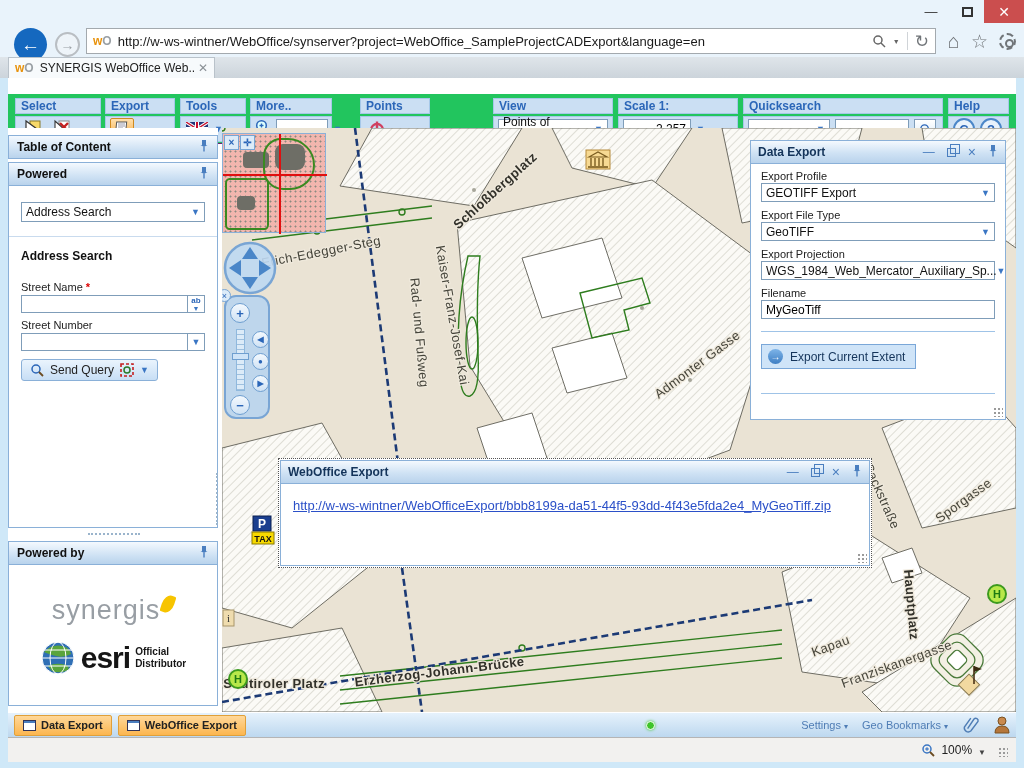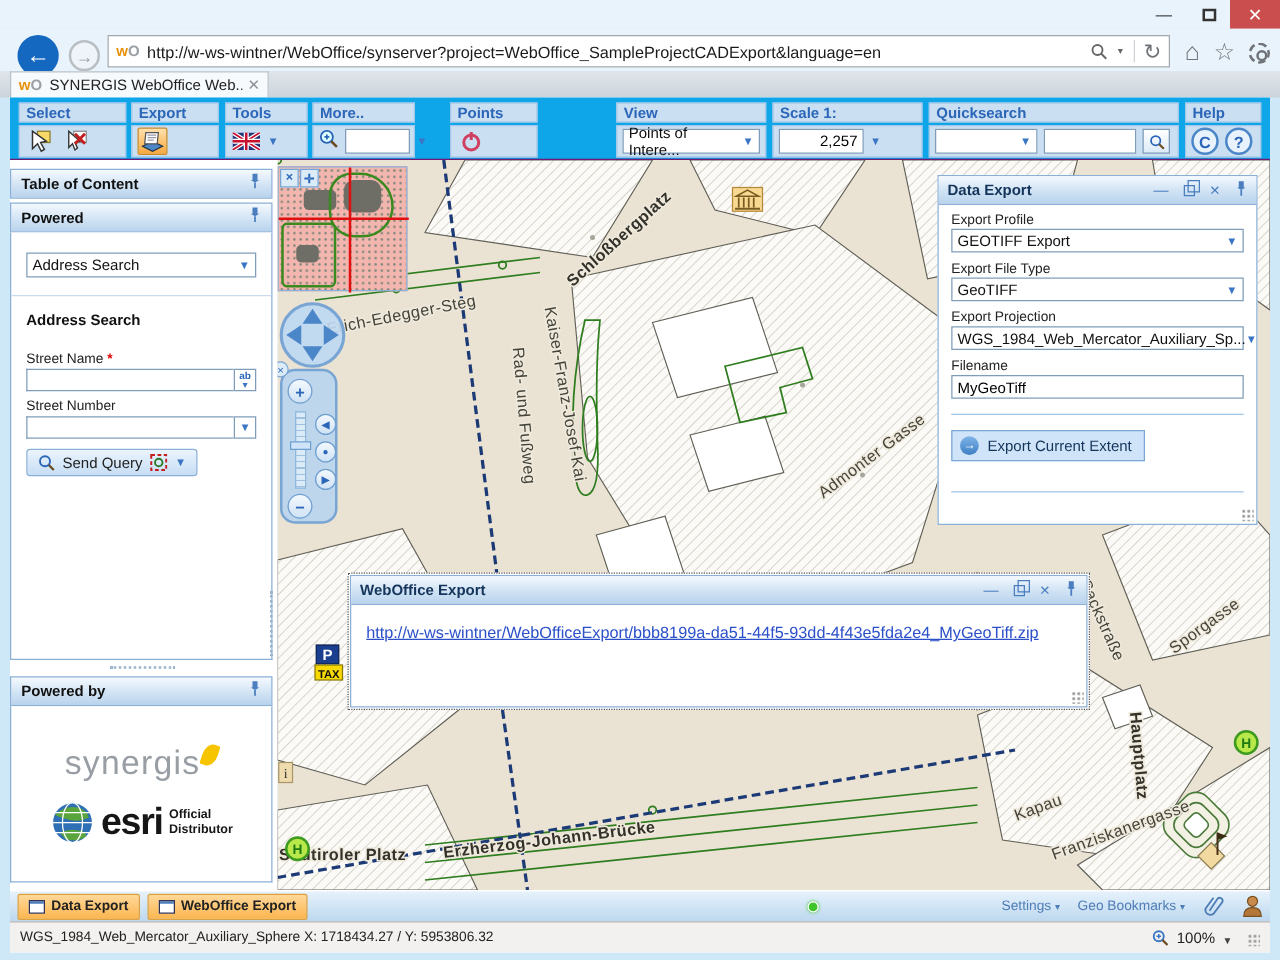--- a/index.html
+++ b/index.html
@@ -29,21 +29,21 @@
   .gear-ic:after { content:""; position:absolute; left:4px; top:4px; width:5px; height:5px; border:2px solid #707478; border-radius:50%; }
   .tabrow { position:absolute; left:0; top:57px; width:1024px; height:21px; background:linear-gradient(#dfe5ea,#ccd4db); }
   .tab { position:absolute; left:8px; top:0; width:207px; height:21px; background:#f7fafc; border:1px solid #b9c2ca; border-bottom:none; display:flex; align-items:center; padding:0 6px; }
   .tab-title { font-size:12px; color:#222; flex:1; white-space:nowrap; overflow:hidden; }
   .tab-close { color:#8a9096; font-size:12px; margin-left:4px; }
 
   
   .page { position:absolute; left:8px; top:78px; width:1008px; height:684px; background:#fff; }
 
   
-  .toolbar { position:absolute; left:0; top:0; width:1008px; height:50px; background:#0ea5e9; border-bottom:1px solid #701a75; }
+  .toolbar { position:absolute; left:0; top:16px; width:1008px; height:50px; background:#22c55e; border-bottom:1px solid #701a75; }
   .tb-group { position:absolute; top:4px; }
   .tb-label { font-size:12px; font-weight:bold; color:#2b66b8; border:1px solid #a6c8e8; padding:0 5px; height:16px; line-height:15px; background:#cbdff3; }
   .tb-content { border:1px solid #a6c8e8; margin-top:2px; height:26px; display:flex; align-items:center; gap:5px; padding:0 4px; background:#cbdff3; }
   .tool-ic { width:24px; height:22px; display:flex; align-items:center; justify-content:center; }
   .active-tool { background:linear-gradient(#ffe0ad,#f7a93e); border:1px solid #d08a20; border-radius:2px; }
   .caret { color:#3a76c4; font-size:9px; }
   .tb-input { height:20px; border:1px solid #7f9db9; background:#fff; font-size:12px; padding:0 4px; font-family:"Liberation Sans",sans-serif; }
   .selbox { height:20px; border:1px solid #7f9db9; background:#fff; display:flex; align-items:center; padding:0 4px; font-size:12px; color:#111; }
   .selbox .caret { margin-left:auto; padding-left:6px; }
   .round-btn { width:22px; height:22px; border-radius:50%; border:2px solid #4a86c8; color:#2b66b8; font-weight:bold; font-size:13px; display:flex; align-items:center; justify-content:center; background:#e8f2fc; }
@@ -603,21 +603,20 @@
           <path d="M5,16 L13,4 a3,3 0 0 1 5,3 L9,19 a5,5 0 0 1 -8,-5 L9,3" fill="none" stroke="#4f7db5" stroke-width="1.8" transform="scale(0.8) translate(2,1)"></path>
         </svg>
         <svg width="16" height="18" viewBox="0 0 16 18">
           <circle cx="8" cy="5" r="4" fill="#c98a4e" stroke="#7a5020"></circle>
           <path d="M1,17 Q1,10 8,10 Q15,10 15,17 Z" fill="#b5763a" stroke="#7a5020"></path>
         </svg>
       </span>
     </div>
 
     <div class="statusbar">
-      <span class="status-text">WGS_1984_Web_Mercator_Auxiliary_Sphere X: 1718434.27 / Y: 5953806.32</span>
       <span class="sb-right">
         <svg width="14" height="14" viewBox="0 0 14 14">
             <circle cx="6" cy="6" r="4" fill="none" stroke="#3a76c4" stroke-width="1.5"></circle>
             <line x1="4.2" y1="6" x2="7.8" y2="6" stroke="#3a76c4" stroke-width="1.2"></line>
             <line x1="6" y1="4.2" x2="6" y2="7.8" stroke="#3a76c4" stroke-width="1.2"></line>
             <line x1="9" y1="9" x2="13" y2="13" stroke="#6a4a20" stroke-width="1.8"></line>
           </svg>
         <span>100%</span>
         <span style="font-size:8px; color:#444;">▼</span>
         <span class="grip" style="position:static; margin-left:6px;"></span>

